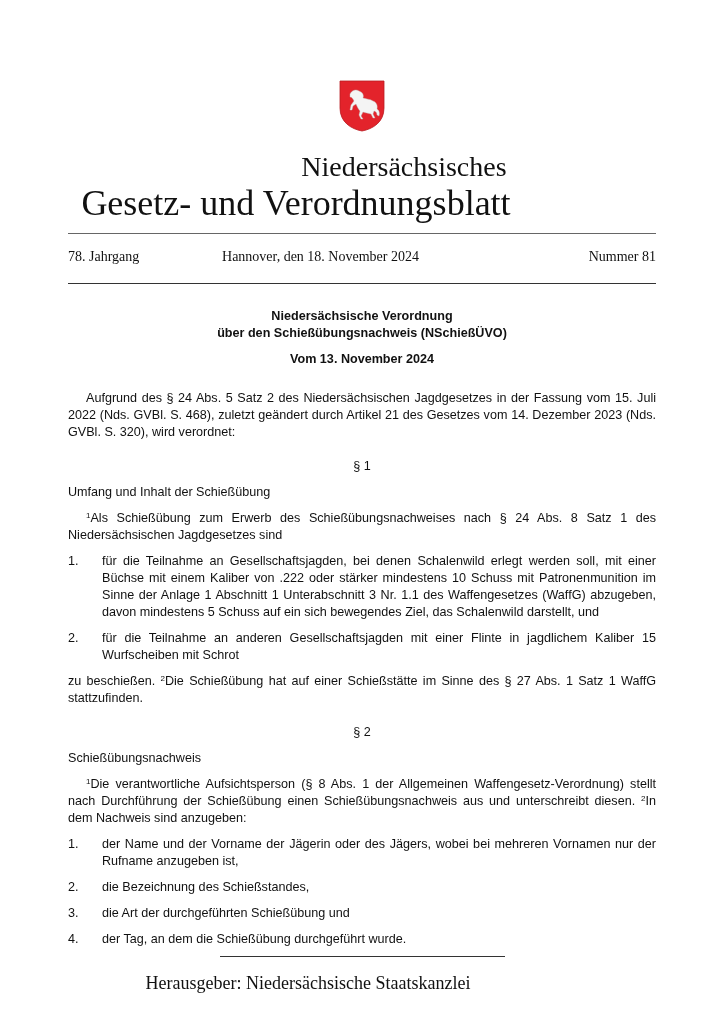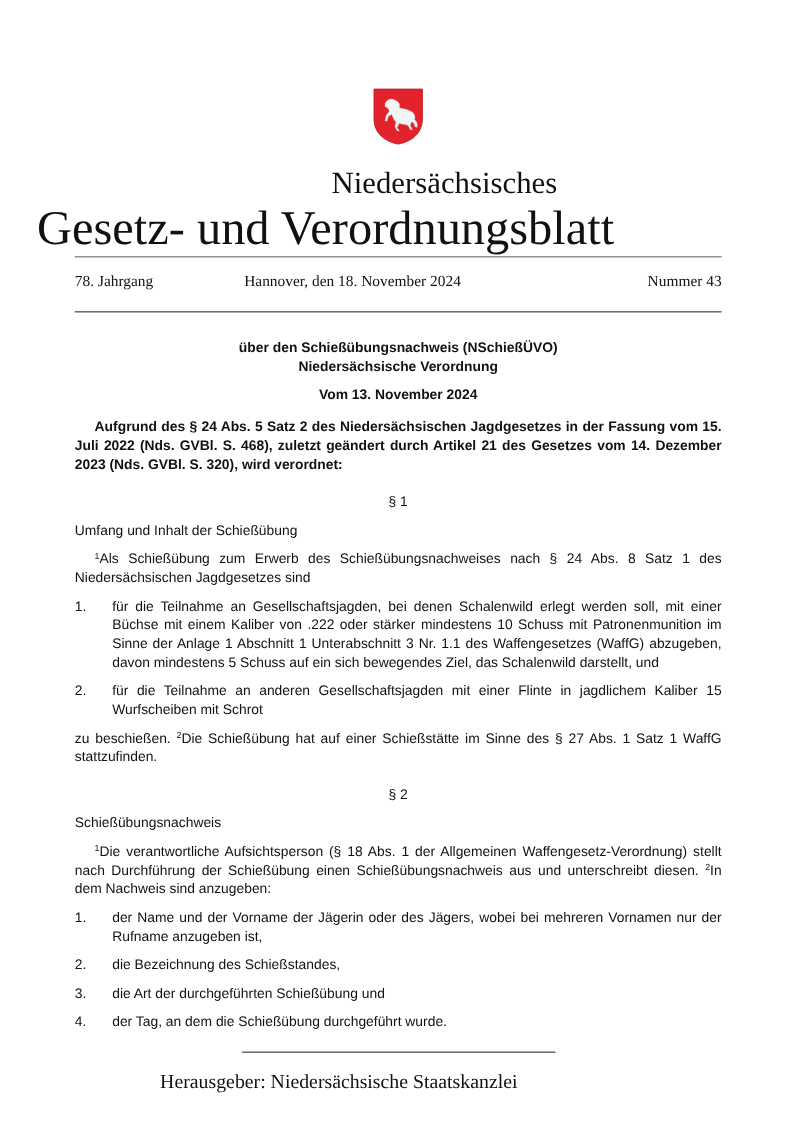--- a/index.html
+++ b/index.html
@@ -1,33 +1,33 @@
 <!DOCTYPE html>
 <html><head>
 <meta charset="utf-8">
 <style>
   html, body { margin: 0; padding: 0; background: #ffffff; }
   body { width: 724px; height: 1024px; position: relative; overflow: hidden; color: #111; }
   .crest { position: absolute; left: 339px; top: 80px; width: 46px; height: 52px; }
   .serif { font-family: "Liberation Serif", "DejaVu Serif", serif; }
   .sans { font-family: "Liberation Sans", "DejaVu Sans", sans-serif; }
   .title1 { position: absolute; left: 0; width: 724px; top: 151px; text-align: center; font-size: 28px; margin-left: 42px; }
-  .title2 { position: absolute; left: 0; width: 592px; top: 182px; text-align: center; font-size: 44px; }
+  .title2 { position: absolute; left: 0; width: 592px; top: 182px; text-align: center; font-size: 36px; }
   .rule { position: absolute; left: 68px; width: 588px; height: 0; }
   .rule.top { top: 233px; border-top: 1.5px solid #666; }
   .rule.bot { top: 283px; border-top: 1px solid #333; }
   .meta { position: absolute; top: 249px; font-size: 14px; }
   .meta.left { left: 68px; }
   .meta.center { left: 0; width: 641px; text-align: center; }
   .meta.right { right: 68px; }
   .content { position: absolute; left: 68px; width: 588px; top: 308px; font-size: 12.6px; line-height: 17px; }
   .heading { text-align: center; font-weight: bold; }
   .date { text-align: center; font-weight: bold; margin-top: 9px; }
   p { margin: 0; text-align: justify; }
-  .preamble { margin-top: 12px; text-indent: 18px; font-weight: bold; }
+  .preamble { margin-top: 22px; text-indent: 18px; }
   .para-num { text-align: center; margin-top: 17px; }
   .para-title { text-align: left; margin-top: 9px; }
   .body-text { margin-top: 9px; text-indent: 18px; }
   .cont-text { margin-top: 9px; }
   ol.items { list-style: none; padding: 0; margin: 0; }
   ol.items li { display: flex; margin-top: 9px; }
   .num { width: 34px; flex: 0 0 34px; }
   .item-text { flex: 1; text-align: justify; }
   sup { font-size: 8px; line-height: 0; vertical-align: 4px; }
   .footer-rule { position: absolute; left: 220px; width: 285px; top: 956px; border-top: 1px solid #333; }
@@ -40,27 +40,27 @@
   <path d="M1 1 H45 V28 C45 42 34 49 23 51 C12 49 1 42 1 28 Z" fill="#e3232b" stroke="#b91c22" stroke-width="0.8"></path>
   <path d="M11 14 C13 10 17 9 20 11 L22 12 C24 13 25 16 24 18 C27 19 31 19 34 21 C37 22 39 25 38 29 C40 30 41 33 40 36 L38 35 C38 32 36 31 35 31 L34 34 L36 38 L34 38 L32 34 C29 33 26 33 24 32 L22 36 L24 39 L22 39 L20 35 L21 31 C19 29 18 26 17 24 L14 26 L13 30 L11 30 L12 25 L15 21 C14 19 13 17 11 17 Z" fill="#f4f4f4" stroke="#bbb" stroke-width="0.4"></path>
 </svg>
 
 <div class="title1 serif">Niedersächsisches</div>
 <div class="title2 serif">Gesetz- und Verordnungsblatt</div>
 
 <div class="rule top"></div>
 <div class="meta left serif">78. Jahrgang</div>
 <div class="meta center serif">Hannover, den 18. November 2024</div>
-<div class="meta right serif">Nummer 43</div>
+<div class="meta right serif">Nummer 81</div>
 <div class="rule bot"></div>
 
 <div class="content sans">
   <div class="heading">
+    <div>Niedersächsische Verordnung</div>
     <div>über den Schießübungsnachweis (NSchießÜVO)</div>
-    <div>Niedersächsische Verordnung</div>
   </div>
   <div class="date">Vom 13. November 2024</div>
   <p class="preamble">Aufgrund des § 24 Abs. 5 Satz 2 des Niedersächsischen Jagdgesetzes in der Fassung vom 15. Juli 2022 (Nds. GVBl. S. 468), zuletzt geändert durch Artikel 21 des Gesetzes vom 14. Dezember 2023 (Nds. GVBl. S. 320), wird verordnet:</p>
 
   <div class="para-num">§ 1</div>
   <div class="para-title">Umfang und Inhalt der Schießübung</div>
   <p class="body-text"><sup>1</sup><span>Als Schießübung zum Erwerb des Schießübungsnachweises nach § 24 Abs. 8 Satz 1 des Niedersächsischen Jagdgesetzes sind</span></p>
   <ol class="items">
     <li>
       <span class="num">1.</span>
@@ -68,21 +68,21 @@
     </li>
     <li>
       <span class="num">2.</span>
       <span class="item-text">für die Teilnahme an anderen Gesellschaftsjagden mit einer Flinte in jagdlichem Kaliber 15 Wurfscheiben mit Schrot</span>
     </li>
   </ol>
   <p class="cont-text"><span>zu beschießen. </span><sup>2</sup><span>Die Schießübung hat auf einer Schießstätte im Sinne des § 27 Abs. 1 Satz 1 WaffG stattzufinden.</span></p>
 
   <div class="para-num">§ 2</div>
   <div class="para-title">Schießübungsnachweis</div>
-  <p class="body-text"><sup>1</sup><span>Die verantwortliche Aufsichtsperson (§ 18 Abs. 1 der Allgemeinen Waffengesetz-Verordnung) stellt nach Durchführung der Schießübung einen Schießübungsnachweis aus und unterschreibt diesen. </span><sup>2</sup><span>In dem Nachweis sind anzugeben:</span></p>
+  <p class="body-text"><sup>1</sup><span>Die verantwortliche Aufsichtsperson (§ 8 Abs. 1 der Allgemeinen Waffengesetz-Verordnung) stellt nach Durchführung der Schießübung einen Schießübungsnachweis aus und unterschreibt diesen. </span><sup>2</sup><span>In dem Nachweis sind anzugeben:</span></p>
   <ol class="items">
     <li>
       <span class="num">1.</span>
       <span class="item-text">der Name und der Vorname der Jägerin oder des Jägers, wobei bei mehreren Vornamen nur der Rufname anzugeben ist,</span>
     </li>
     <li>
       <span class="num">2.</span>
       <span class="item-text">die Bezeichnung des Schießstandes,</span>
     </li>
     <li>

